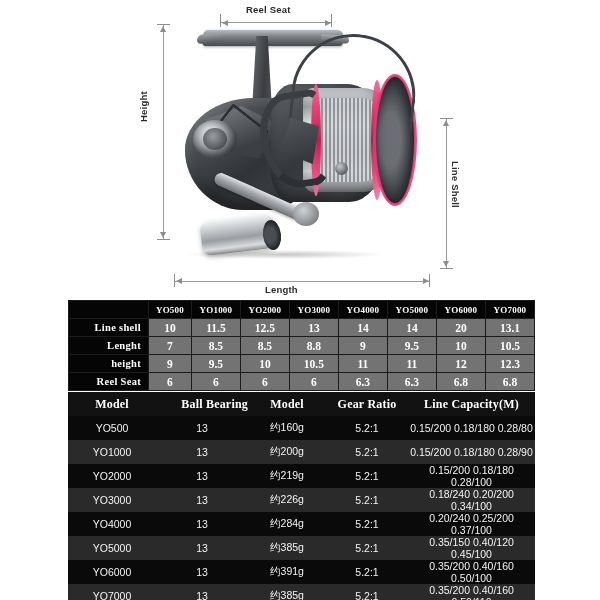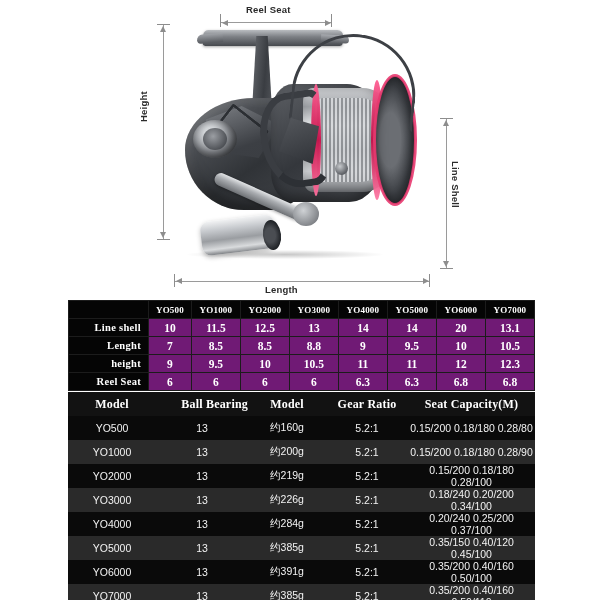--- a/index.html
+++ b/index.html
@@ -209,21 +209,21 @@
     position: absolute; left: 68px; top: 300px; width: 467px;
     border-collapse: collapse;
     font-family: "Liberation Serif", serif;
     background: #121212;
   }
   #table-dims th, #table-dims td {
     border: 1px solid #1c1c1c;
     color: #ffffff; text-align: center;
     font-size: 11.5px; font-weight: bold;
     height: 18px; padding: 0 2px;
-    background: #701a75;
+    background: #737373;
   }
   #table-dims thead th { background: #050505; font-size: 9px; letter-spacing: .2px; }
   #table-dims thead th.corner { background: #050505; }
   #table-dims tbody th.rowhead {
     background: #050505; text-align: right; padding-right: 7px;
     font-size: 10.5px; width: 80px; letter-spacing: .3px;
   }
 
   
   #table-specs {
@@ -383,21 +383,21 @@
       </tbody>
   </table>
 
   <table id="table-specs">
     <thead>
       <tr>
           <th class="col-model">Model</th>
           <th class="col-bb">Ball Bearing</th>
           <th class="col-weight">Model</th>
           <th class="col-gear">Gear Ratio</th>
-          <th class="col-cap">Seat Capacity(M)</th>
+          <th class="col-cap">Line Capacity(M)</th>
         </tr>
     </thead>
     <tbody>
         <tr>
           <td class="col-model">YO500</td>
           <td class="col-bb">13</td>
           <td class="col-weight">约160g</td>
           <td class="col-gear">5.2:1</td>
           <td class="col-cap">0.15/200 0.18/180 0.28/80</td>
         </tr>

